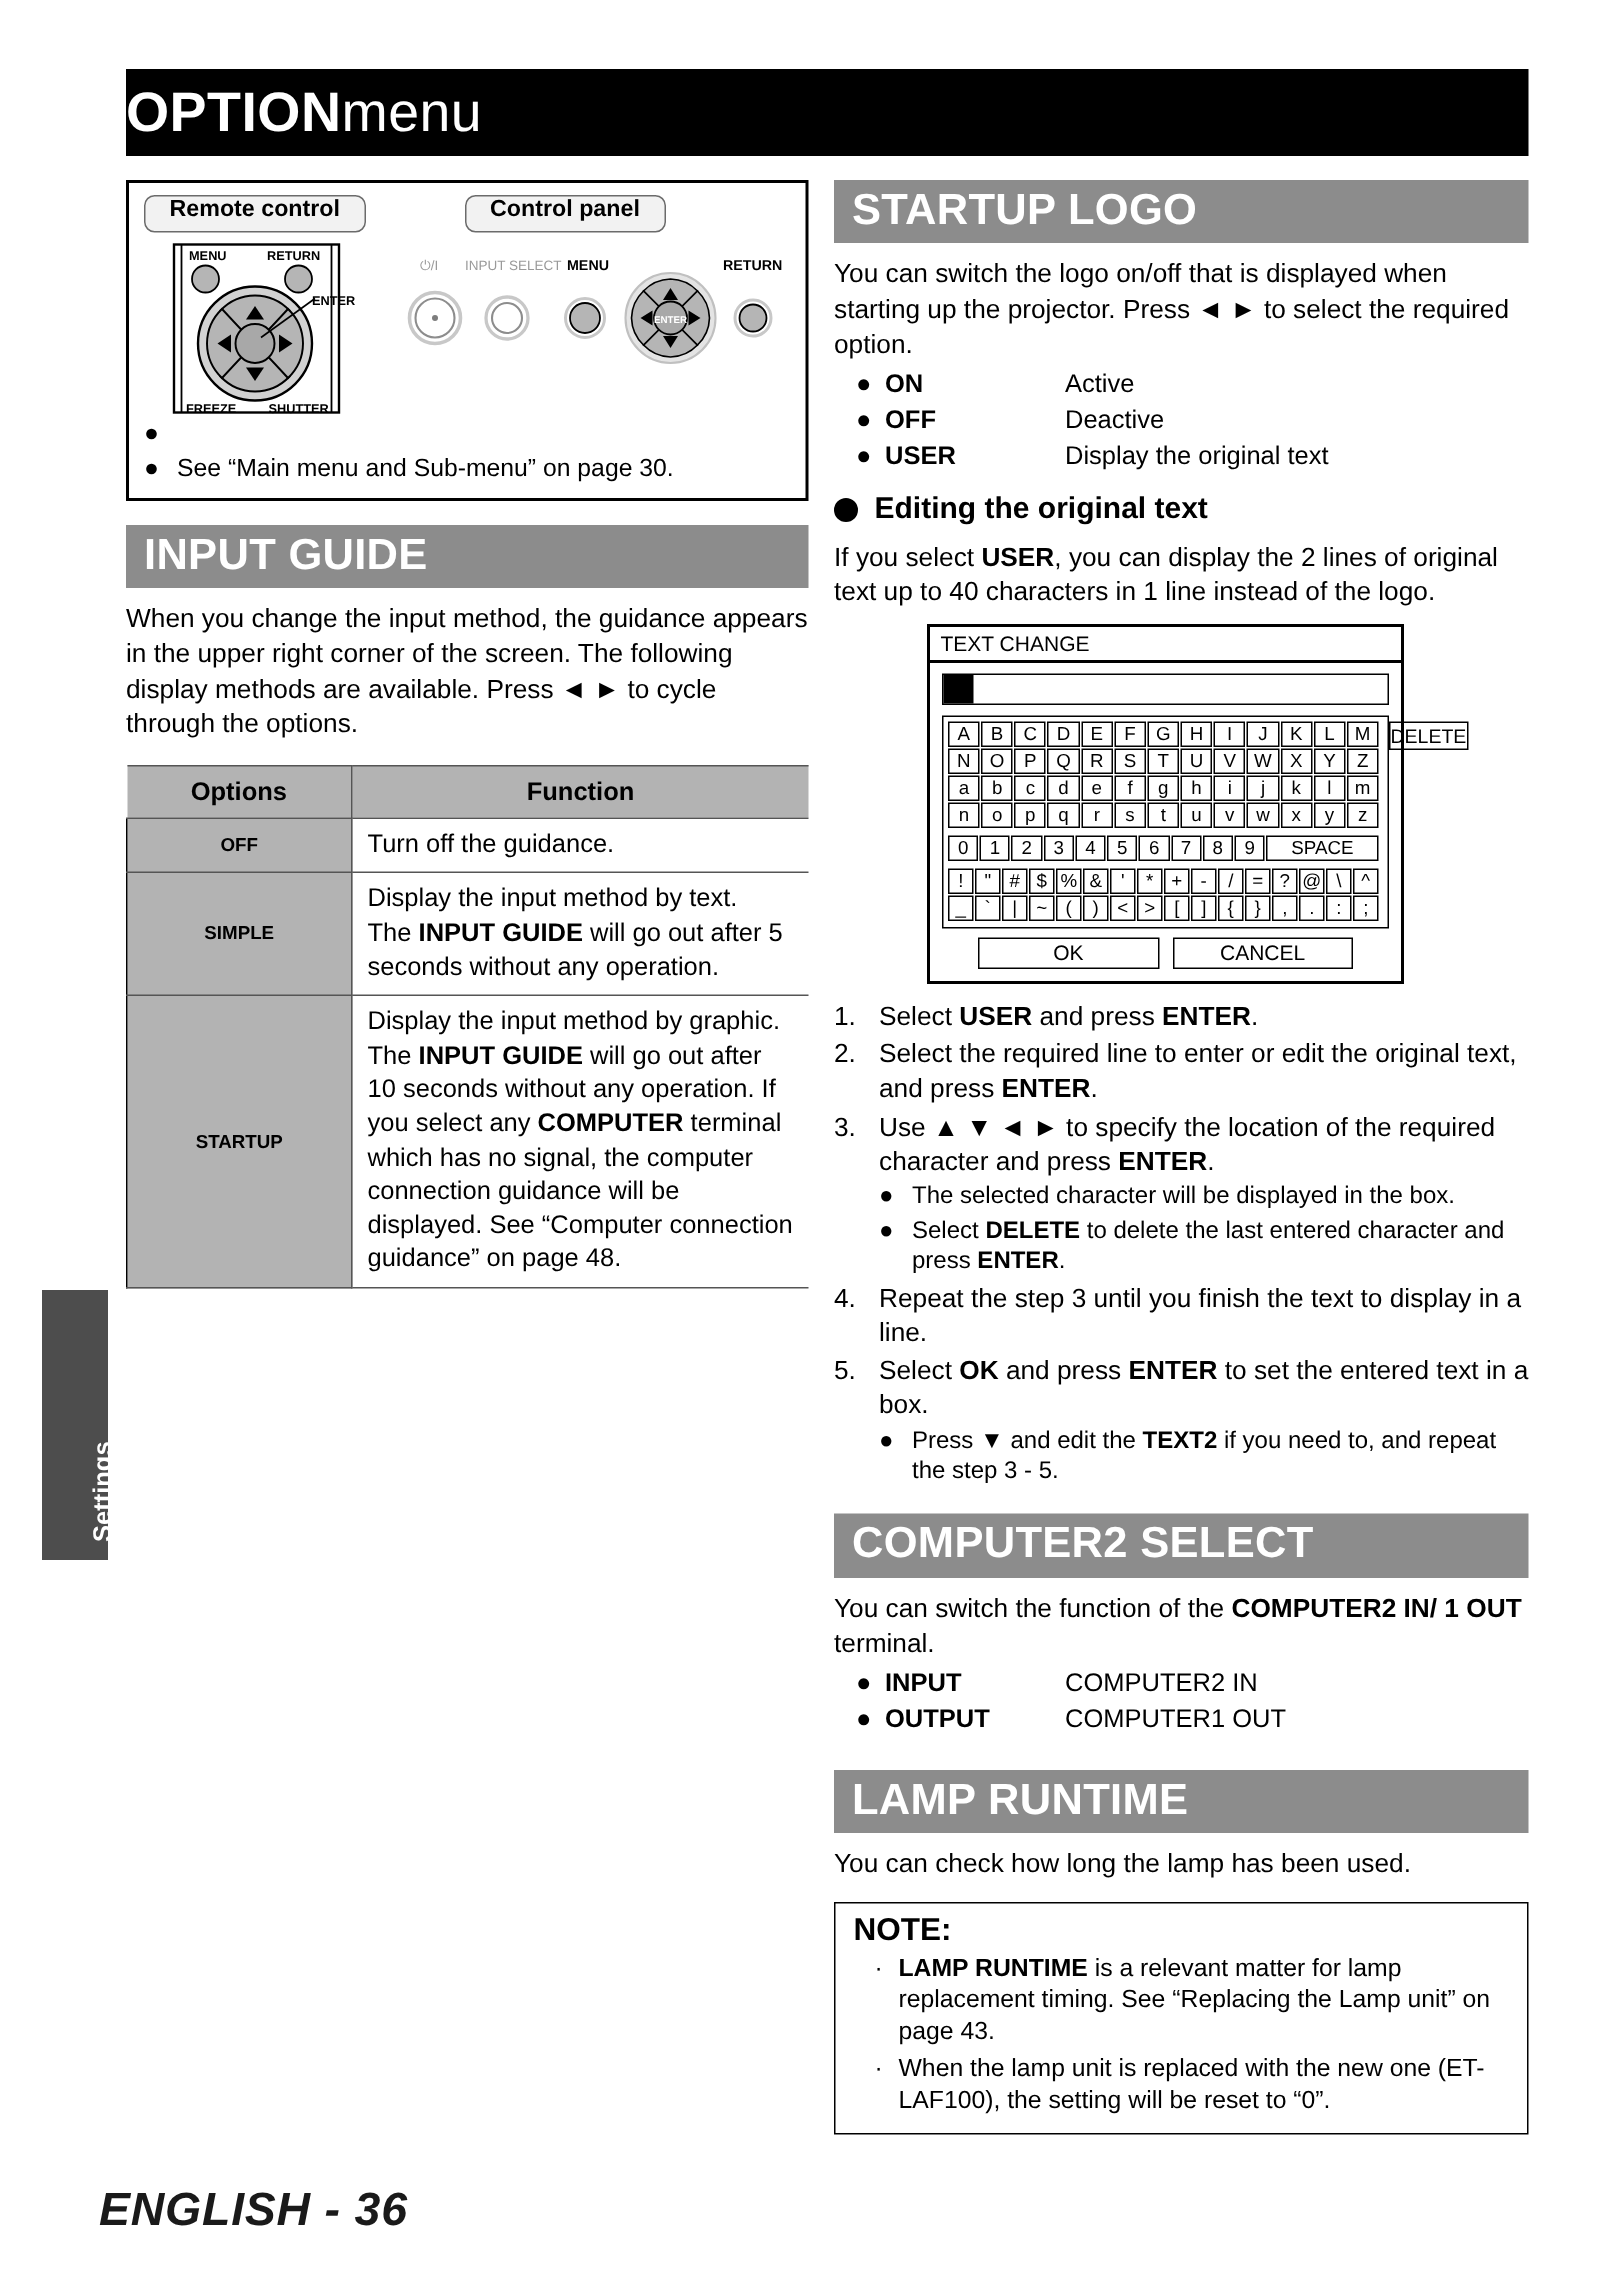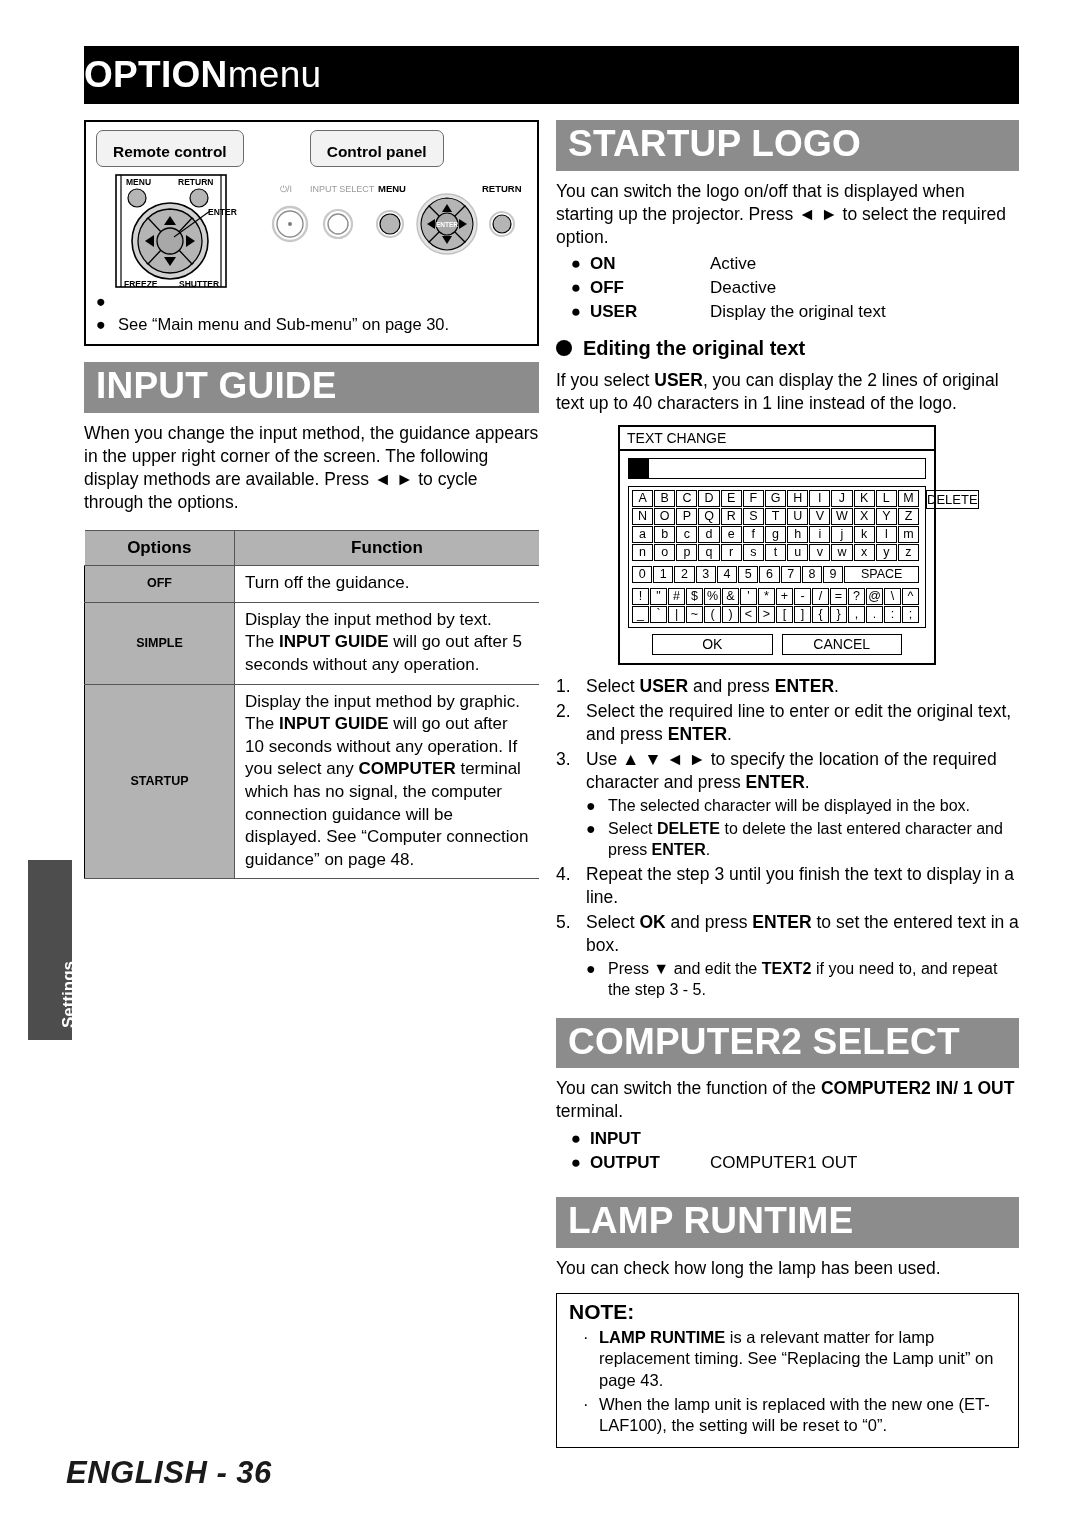--- a/index.html
+++ b/index.html
@@ -36,37 +36,37 @@
     position:absolute; left:31px; top:168px;
   }
 
   
   .col-left{ position:absolute; left:84px; top:120px; width:455px; }
   .col-right{ position:absolute; left:556px; top:120px; width:463px; }
 
   
   .sec-head{
     background:#8c8c8c; color:#fff;
-    font-size:37px; font-weight:bold;
+    font-size:29px; font-weight:bold;
     padding:5px 0 7px 12px;
     line-height:1.05;
     letter-spacing:.2px;
   }
 
   p.body{ font-size:17.5px; line-height:1.32; margin:9px 0 0 0; }
   b{ font-weight:bold; }
 
   
   .rc-box{ border:2px solid #000; padding:8px 10px 8px 10px; }
   .rc-tabs{ display:flex; gap:66px; }
   .rc-tab{
     border:1.5px solid #6b6b6b; border-radius:7px;
     background:#f2f2f2;
     font-size:15.5px; font-weight:bold;
-    padding:12px 16px 5px 16px;
+    padding:0 16px 5px 16px;
   }
   .rc-figs{ position:relative; height:118px; margin-top:4px; }
   .rc-notes{ margin-top:2px; }
   .note-li{ display:flex; font-size:16.5px; line-height:1.3; margin-top:2px; }
   .note-li .bul{ width:22px; flex:0 0 22px; text-align:left; }
 
   
   table.opt{ border-collapse:collapse; width:100%; margin-top:16px; font-size:17px; }
   table.opt th, table.opt td{ border-top:1.5px solid #555; border-bottom:1.5px solid #555; }
   table.opt th{
@@ -470,20 +470,21 @@
         <span><span>Press </span><span>▼</span><span> and edit the </span><b>TEXT2</b><span> if you need to, and repeat the step 3 - 5.</span></span>
       </div>
     </div>
 
   <div class="sec-head" style="margin-top:17px">COMPUTER2 SELECT</div>
   <p class="body" id="c2-intro"><span>You can switch the function of the </span><b>COMPUTER2 IN/ 1 OUT</b><span> terminal.</span></p>
   <div class="opt-list" id="c2-options">
       <div class="opt-row">
         <span class="bul">●</span>
         <span class="nm">INPUT</span>
+        <span class="ds">COMPUTER2 IN</span>
       </div>
       <div class="opt-row">
         <span class="bul">●</span>
         <span class="nm">OUTPUT</span>
         <span class="ds">COMPUTER1 OUT</span>
       </div>
     </div>
 
   <div class="sec-head" style="margin-top:22px">LAMP RUNTIME</div>
   <p class="body">You can check how long the lamp has been used.</p>

